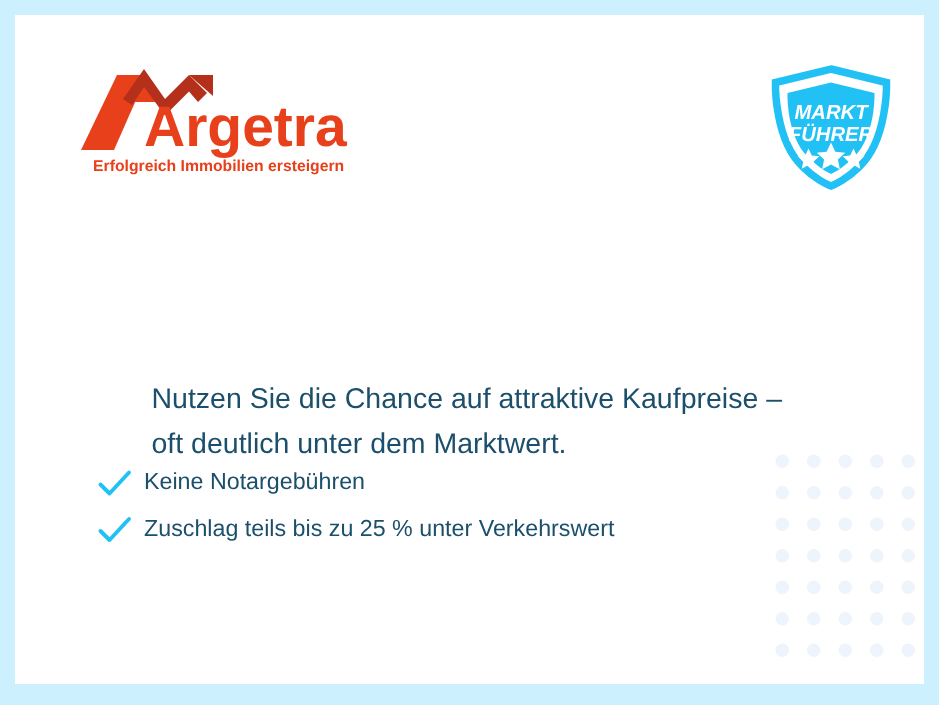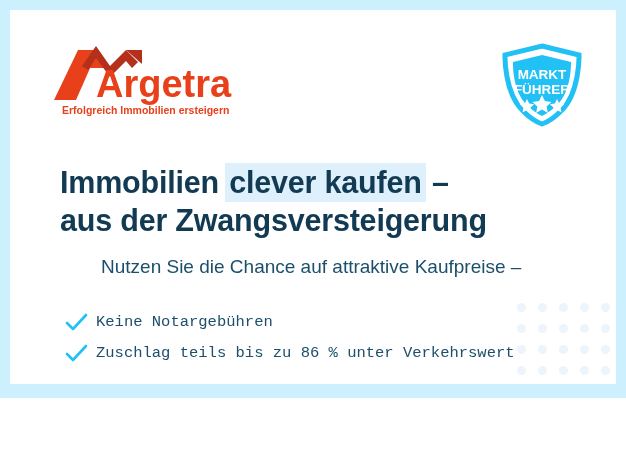--- a/index.html
+++ b/index.html
@@ -11,21 +11,21 @@
     width: 626px;
     height: 470px;
     font-family: "Liberation Sans", sans-serif;
     overflow: hidden;
   }
 
   
   .frame {
     position: relative;
     width: 626px;
-    height: 398px;
+    height: 470px;
     background: #cdf0fe;
     box-sizing: border-box;
     padding: 10px 10px 14px 10px;
   }
   .card {
     position: relative;
     width: 100%;
     height: 100%;
     background: #ffffff;
     overflow: hidden;
@@ -54,24 +54,25 @@
     left: 42px;
     top: 34px;
     width: 190px;
     height: 76px;
   }
   .logo svg { display: block; }
 
   
   .badge {
     position: absolute;
-    left: 489px;
+    left: 501px;
     top: 33px;
     width: 86px;
     height: 84px;
+    font-style: italic;
   }
   .badge svg { display: block; }
 
   
   .headline {
     position: absolute;
     left: 50px;
     top: 133px;
     width: 540px;
     font-size: 30.5px;
@@ -119,21 +120,20 @@
     width: 26px;
     height: 20px;
     display: block;
   }
   .check-icon svg { display: block; }
   .check-label {
     font-size: 15.5px;
     color: #1c4f6b;
     padding-left: 6px;
     white-space: nowrap;
-    font-family: Liberation Mono, monospace;
   }
 </style>
 </head>
 <body>
 
 <div class="frame">
   <div class="card">
 
     <div class="dot-grid">
       <i></i>
@@ -198,42 +198,39 @@
         <text x="43" y="51" text-anchor="middle" font-family="Liberation Sans, sans-serif" font-size="13.5" font-weight="bold" fill="#ffffff">FÜHRER</text>
 
         <g fill="#ffffff">
           <polygon points="28,56 30.2,60.6 35.2,61.2 31.5,64.6 32.5,69.5 28,67 23.5,69.5 24.5,64.6 20.8,61.2 25.8,60.6"></polygon>
           <polygon points="43,52 45.9,58.1 52.5,58.9 47.6,63.4 48.9,69.9 43,66.6 37.1,69.9 38.4,63.4 33.5,58.9 40.1,58.1"></polygon>
           <polygon points="58,56 60.2,60.6 65.2,61.2 61.5,64.6 62.5,69.5 58,67 53.5,69.5 54.5,64.6 50.8,61.2 55.8,60.6"></polygon>
         </g>
       </svg>
     </div>
 
-    <h1 class="headline">
-      <span>Immobilien </span><span class="hl">clever kaufen</span><span> –</span>
-      <span class="l2">aus der Zwangsversteigerung</span>
-    </h1>
 
     <p class="sub">
       <span>Nutzen Sie die Chance auf attraktive Kaufpreise –</span>
+      <span class="l2">oft deutlich unter dem Marktwert.</span>
     </p>
 
     <ul class="checklist" style="list-style:none;margin:0;padding:0;">
       <li class="check-item">
         <span class="check-icon">
           <svg width="26" height="20" viewBox="0 0 26 20">
               <polyline points="3,11 9,17 22,3" fill="none" stroke="#22c1f5" stroke-width="2.6" stroke-linecap="round" stroke-linejoin="round"></polyline>
             </svg>
         </span>
         <span class="check-label">Keine Notargebühren</span>
       </li>
       <li class="check-item">
         <span class="check-icon">
           <svg width="26" height="20" viewBox="0 0 26 20">
               <polyline points="3,11 9,17 22,3" fill="none" stroke="#22c1f5" stroke-width="2.6" stroke-linecap="round" stroke-linejoin="round"></polyline>
             </svg>
         </span>
-        <span class="check-label">Zuschlag teils bis zu 86 % unter Verkehrswert</span>
+        <span class="check-label">Zuschlag teils bis zu 25 % unter Verkehrswert</span>
       </li>
     </ul>
 
   </div>
 </div>
 
 </body></html>

